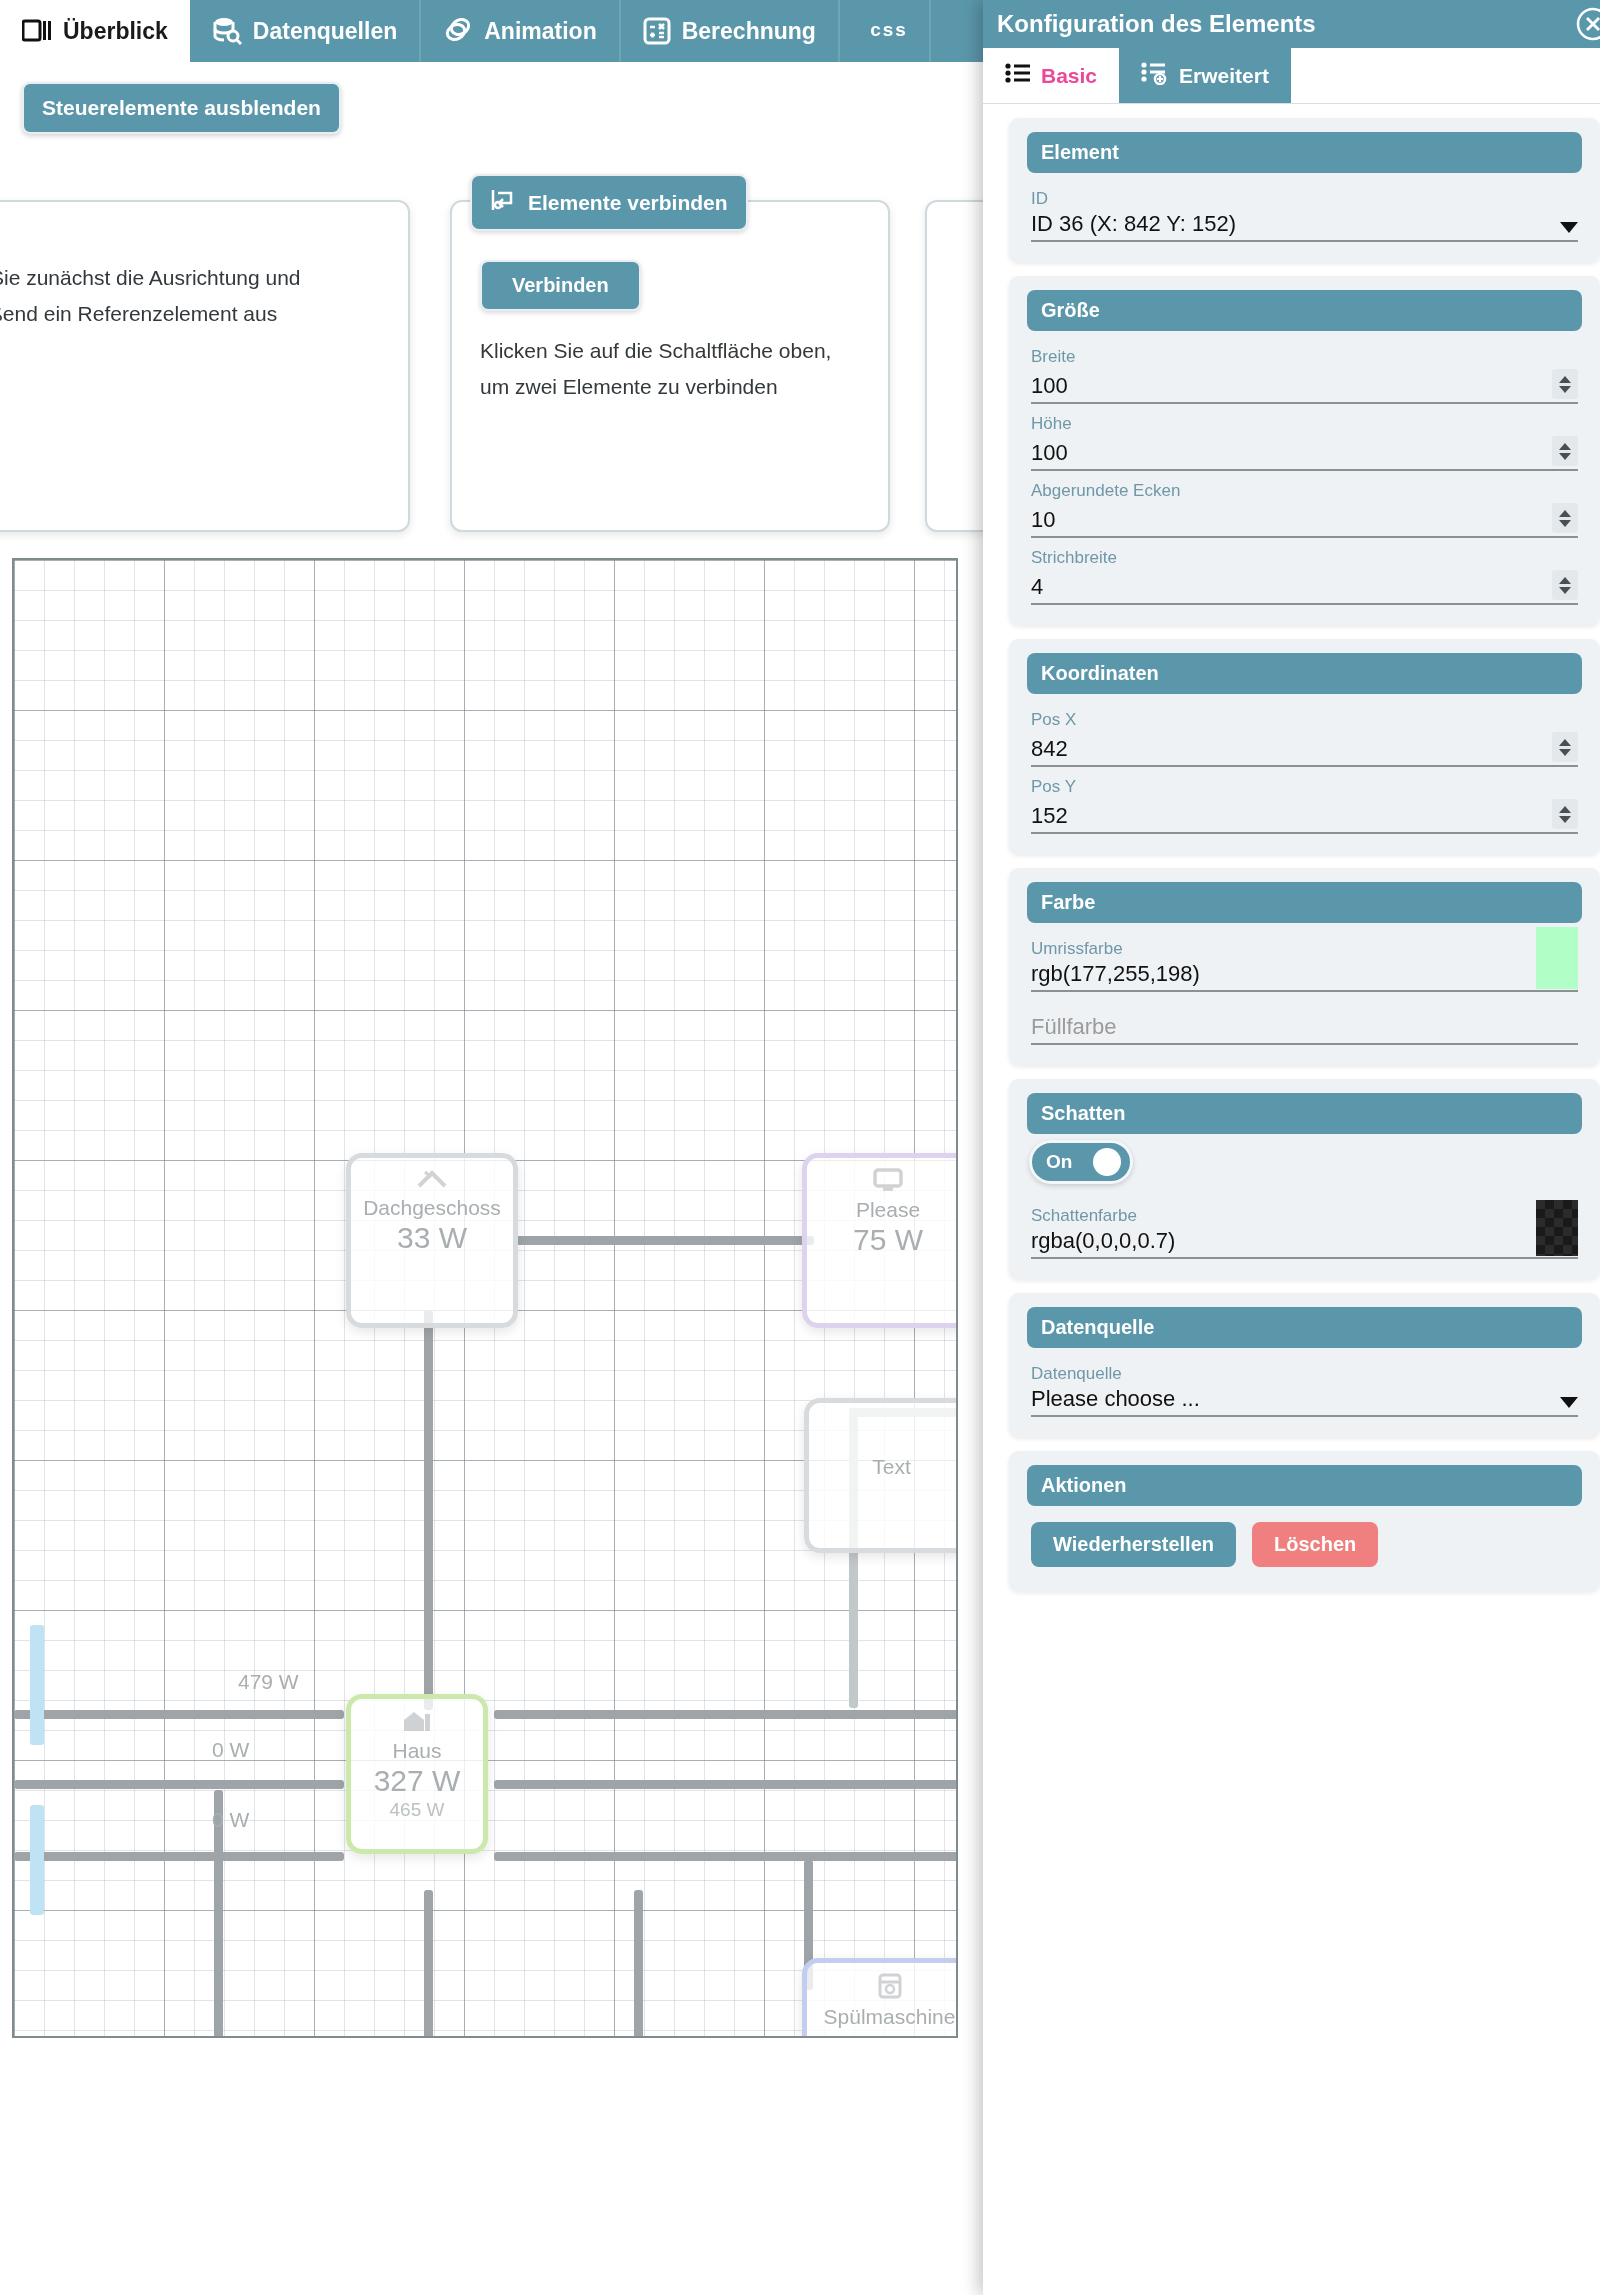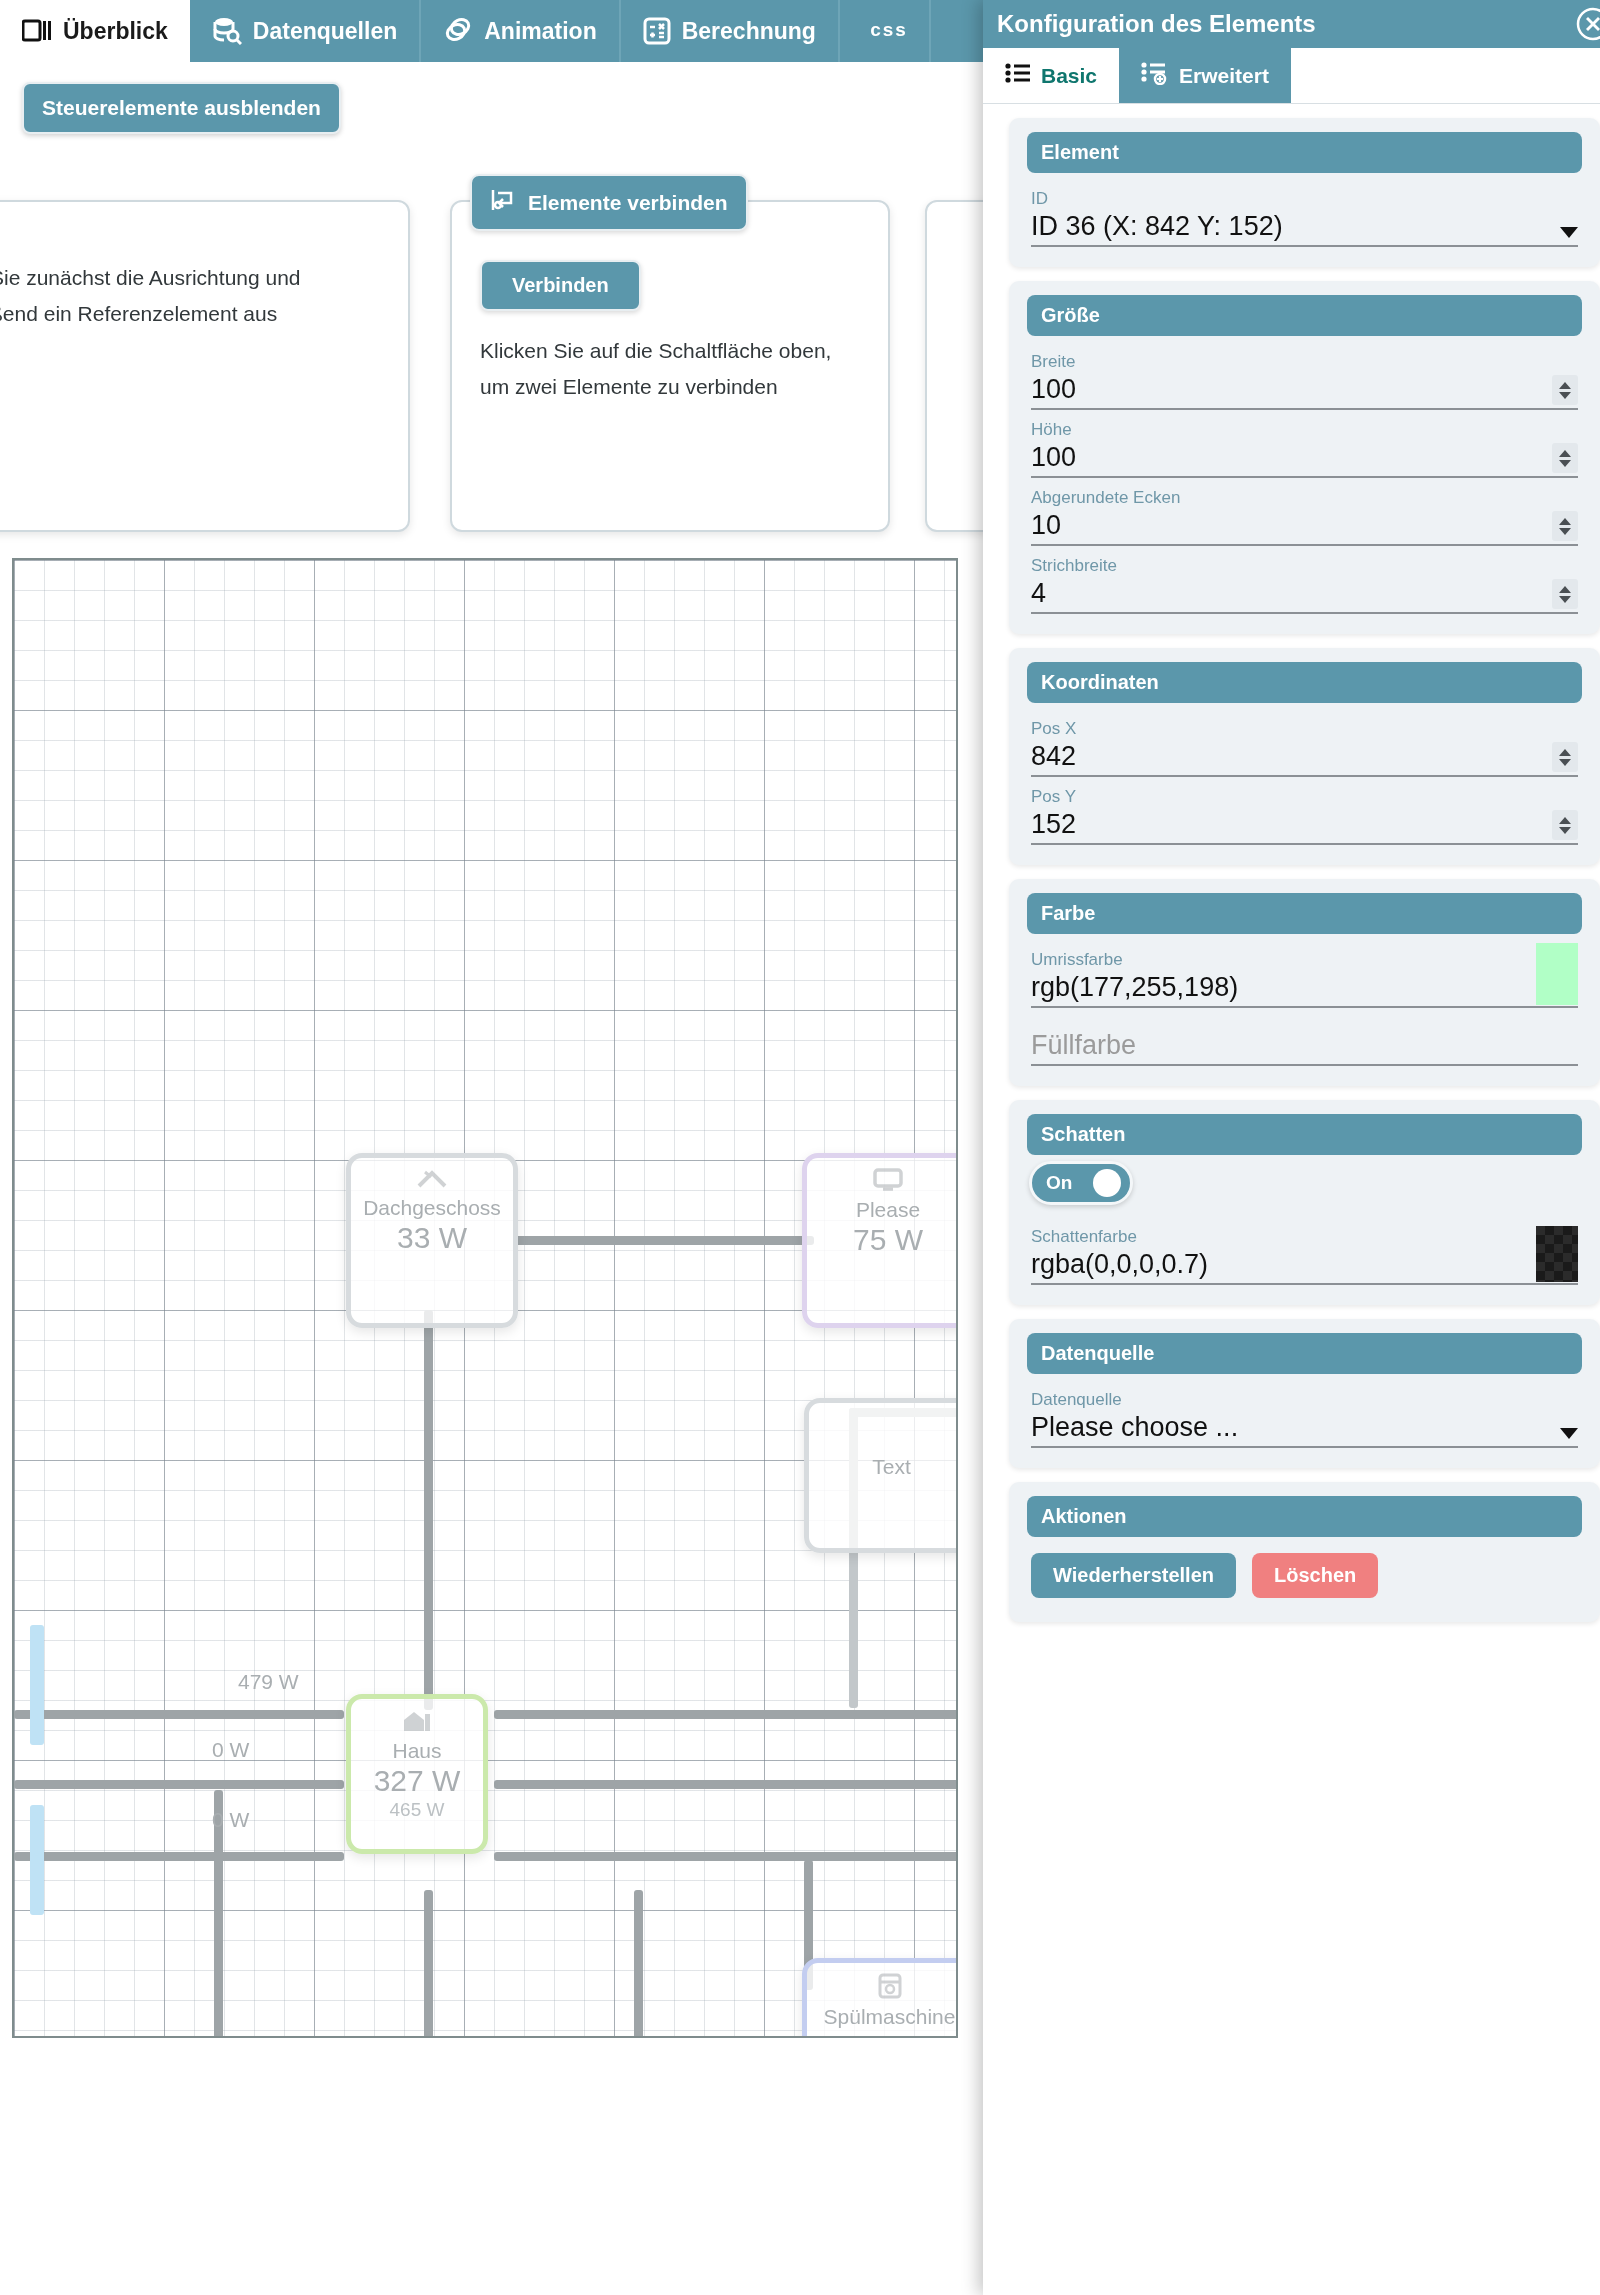--- a/index.html
+++ b/index.html
@@ -124,21 +124,21 @@
     height: 48px; background:#5b97ab; color:#fff;
     display:flex; align-items:center; justify-content: space-between;
     padding: 0 16px 0 14px;
     font-size: 24px; font-weight: bold;
   }
   .close-ic { width:34px; height:34px; display:block; }
   .panel-tabs { display:flex; height: 56px; border-bottom: 1px solid #d8dfe3; }
   .ptab {
     display:flex; align-items:center; gap:10px;
     padding: 0 22px;
-    font-size: 21px; font-weight: bold; color:#0f766e;
+    font-size: 21px; font-weight: bold; color:#ec4899;
     background: #fff;
   }
   .ptab.sel { background:#5b97ab; color:#fff; }
   .panel-body { flex:1; overflow:hidden; padding: 14px 26px 0 26px; background:#fff; }
 
   .section {
     background:#eef2f5;
     border-radius: 10px;
     padding: 14px 18px 20px 18px;
     margin-bottom: 14px;
@@ -150,21 +150,21 @@
     border-radius: 8px; padding: 9px 14px;
     margin-bottom: 6px;
   }
   .field { padding: 10px 4px 0 4px; position: relative; }
   .flabel { font-size: 17px; color:#6f97a8; margin-bottom: 2px; }
   .fline {
     display:flex; align-items:flex-end; justify-content:space-between;
     border-bottom: 2px solid #8b9095;
     padding-bottom: 3px;
   }
-  .fval { font-size: 27px; color:#111; }
+  .fval { font-size: 22px; color:#111; }
   .fval.placeholder { color:#9b9b9b; }
   .stepper {
     width: 26px; height: 30px; background:#e3e8ec; border-radius:3px;
     display:flex; flex-direction:column; align-items:center; justify-content:center;
     gap:3px;
   }
   .chev { width:0; height:0; border-left:6px solid transparent; border-right:6px solid transparent; }
   .chev.up { border-bottom:7px solid #4a4f53; }
   .chev.dn { border-top:7px solid #4a4f53; }
   .caret { width:0;height:0;border-left:9px solid transparent;border-right:9px solid transparent;border-top:11px solid #111; margin-bottom:4px; }

